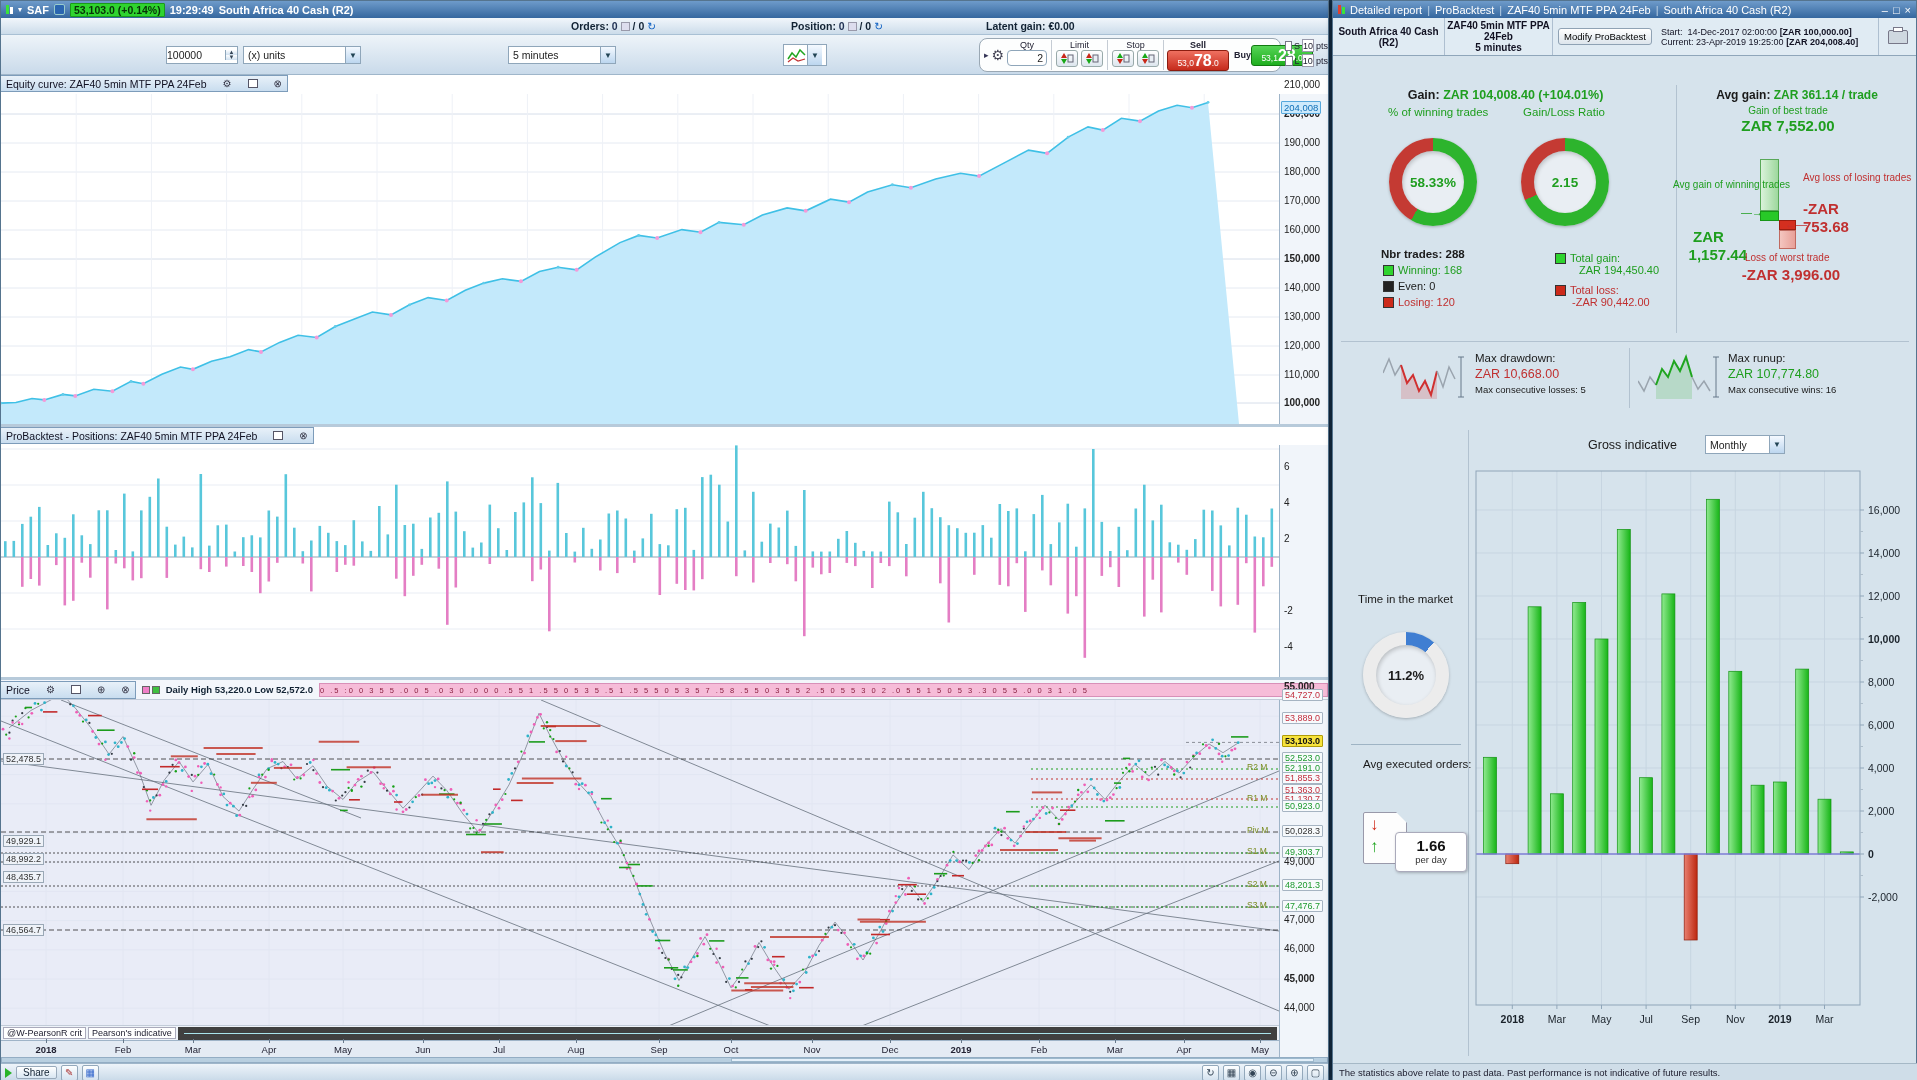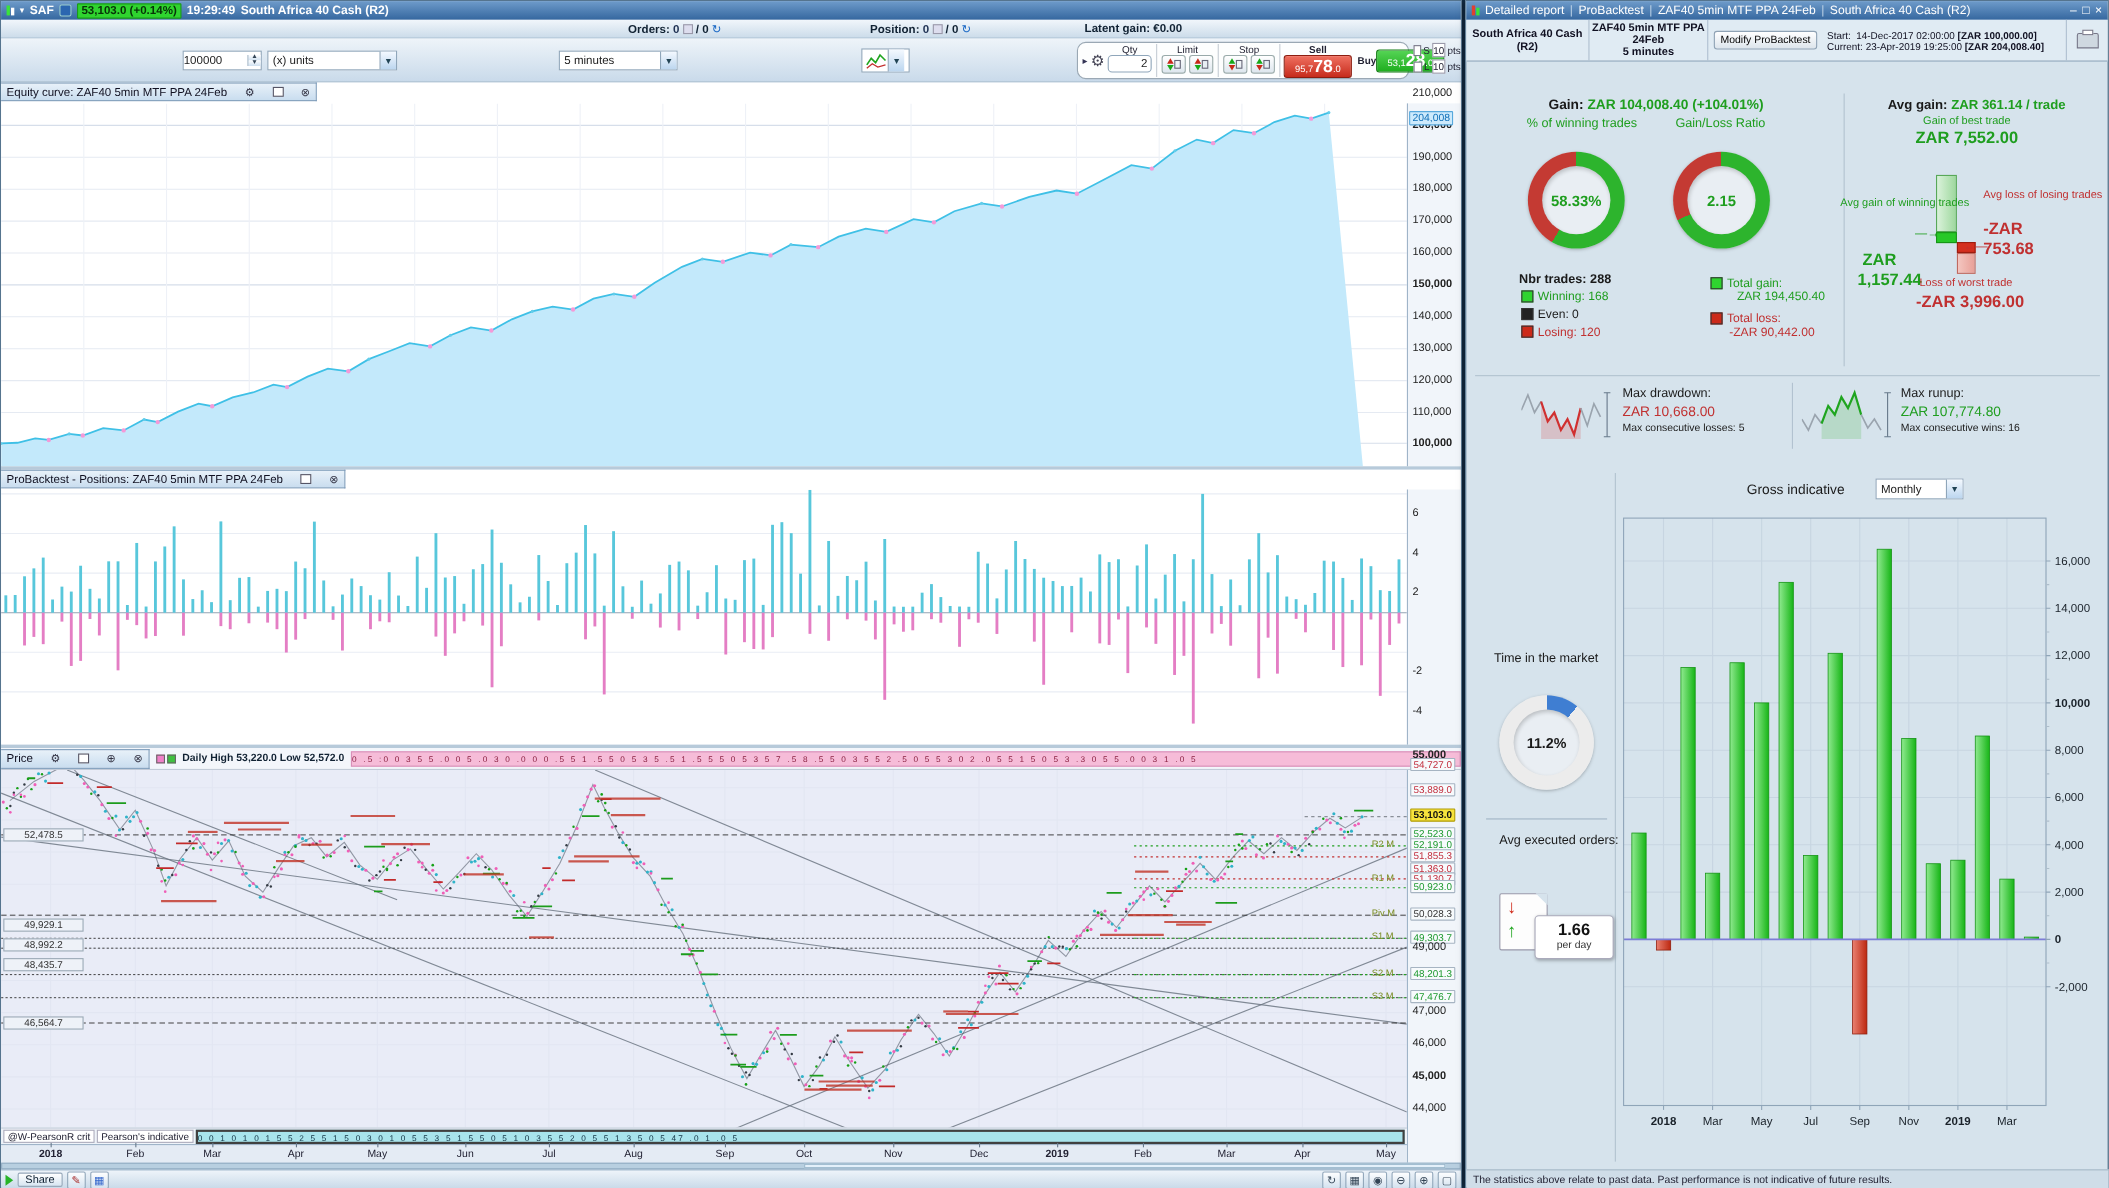--- a/index.html
+++ b/index.html
@@ -16,21 +16,21 @@
 .ddbtn{background:linear-gradient(#f4f9ff,#bcd6ef);border-left:1px solid #8fa6ba;width:15px;align-self:stretch;display:flex;align-items:center;justify-content:center;font-size:8px;color:#245}
 .spin{display:flex;flex-direction:column;width:12px;border-left:1px solid #8fa6ba}
 .spin span{flex:1;font-size:6px;line-height:5px;text-align:center;background:linear-gradient(#fdfeff,#cfe0f0);color:#345}
 .ptab{position:absolute;left:0;top:0;background:linear-gradient(#e8f1f9,#c9ddef);border:1px solid #7d9cba;border-left:none;font-size:10.5px;color:#112;display:flex;align-items:center;gap:16px;padding:0 5px;height:17px}
 .pticon{font-size:10px;color:#334;cursor:pointer}
 .winicon{width:10px;height:9px;border:1px solid #556;background:#fff;display:inline-block}
 .axl{position:absolute;left:4px;font-size:10px;color:#222;white-space:nowrap}
 .pbox{position:absolute;left:2px;font-size:9px;padding:0 2px;border:1px solid #a6b4c2;background:#f7fafc;border-radius:1px;white-space:nowrap}
 .res{color:#c22f3e}.sup{color:#1e9a2f}.piv{color:#333}
 .cur{background:#f7e33c;border-color:#b09c08;color:#111;font-weight:700}
-.lleft{position:absolute;font-size:9px;color:#333;background:#eef2f8;border:1px solid #9aa8b6;padding:0 18px;white-space:nowrap}
+.lleft{position:absolute;font-size:9px;color:#333;background:#eef2f8;border:1px solid #9aa8b6;padding:0 2px;white-space:nowrap}
 .pivtag{position:absolute;font-size:8.5px;color:#7a8c22;white-space:nowrap}
 .tlab{position:absolute;top:3px;width:44px;margin-left:-22px;text-align:center;font-size:9.5px;color:#223}
 .tick{position:absolute;top:-2px;width:1px;height:4px;background:#66788a}
 .sb-ic{width:17px;height:16px;border:1px solid #93a8bb;background:linear-gradient(#fdfeff,#d4e2ef);border-radius:2px;font-size:10px;color:#345;display:flex;align-items:center;justify-content:center}
 .rw-info{background:#e0ebf3;border-bottom:1px solid #8fa6ba;display:flex;font-size:10px;color:#112}
 .cell{border-right:1px solid #aebfd0;display:flex;flex-direction:column;align-items:center;justify-content:center;text-align:center}
 .tab{display:inline-flex;align-items:center;height:19px;padding:0 9px;margin-right:3px;border:1px solid #8fa2b4;border-bottom:none;border-radius:3px 3px 0 0;background:linear-gradient(#fdfdfd,#d4dbe1);font-size:10px;color:#223;cursor:pointer}
 .tab.act{background:linear-gradient(#79add9,#4a86bd);color:#fff;border-color:#3b6e9e}
 .grn{color:#1f9e1f}.red{color:#c03030}.blk{color:#1a1a1a}
 .sw{display:inline-block;width:11px;height:11px;border:1px solid #333;vertical-align:-2px;margin-right:4px}
@@ -153,21 +153,21 @@
                   <polygon points="4,12 7,7 1,7" fill="#c82818"></polygon>
                   <polygon points="4,1 7,6 1,6" fill="#18a818"></polygon>
                   <rect x="8" y="3" width="5" height="7" fill="#e8eef4" stroke="#667"></rect>
                 </svg>
               </div>
         </div>
       </div>
       <div style="display:flex;flex-direction:column;align-items:center;border-left:1px solid #c5ccd4;padding:0 3px">
         <span style="font-size:9px;color:#223;font-weight:700">Sell</span>
         <div style="width:62px;height:21px;background:linear-gradient(#ef7060,#c62b1c);border:1px solid #8c1d10;border-radius:3px;color:#fff;display:flex;align-items:baseline;justify-content:center">
-          <span style="font-size:8.5px">95,7</span>
+          <span style="font-size:8.5px">53,0</span>
               <span style="font-size:16px;font-weight:700;line-height:19px">78</span>
               <span style="font-size:8.5px">.0</span>
         </div>
       </div>
       <div style="display:flex;flex-direction:row;align-items:center;padding:0 2px">
         <span style="font-size:9px;color:#223;font-weight:700">Buy</span>
         <div style="width:62px;height:21px;background:linear-gradient(#55d455,#1fae1f);border:1px solid #117a11;border-radius:3px;color:#fff;display:flex;align-items:baseline;justify-content:center">
           <span style="font-size:8.5px">53,1</span>
               <span style="font-size:16px;font-weight:700;line-height:19px">28</span>
               <span style="font-size:8.5px">.0</span>
@@ -1159,21 +1159,21 @@
           <div class="pivtag" style="left: 0px; top: 62px;">R2 M</div>
           <div class="pivtag" style="left: 0px; top: 93px;">R1 M</div>
           <div class="pivtag" style="left: 0px; top: 125px;">Piv M</div>
           <div class="pivtag" style="left: 0px; top: 146px;">S1 M</div>
           <div class="pivtag" style="left: 0px; top: 179px;">S2 M</div>
           <div class="pivtag" style="left: 0px; top: 200px;">S3 M</div>
         </div>
     <div class="ab" style="left:0;top:345px;width:1278px;height:15px;display:flex;align-items:center;background:#eef3f9;border-top:1px solid #c2cbd8">
       <span style="font-size:9px;color:#223;background:#fff;border:1px solid #aab;padding:0 3px;margin-left:2px;white-space:nowrap">@W-PearsonR crit</span>
       <span style="font-size:9px;color:#223;background:#fff;border:1px solid #aab;padding:0 3px;margin-left:2px;white-space:nowrap">Pearson's indicative</span>
-      <div class="numstrip" style="flex:1;height:13px;background:#a8e4ec;border:2px solid #404040;color:#134;line-height:12px;margin:17px 2px">0 0 1 0 1 0 1 5 5 2 5 5 1 5 0 3 0 1 0 5 5 3 5 1 5 5 0 5 1 0 3 5 5 2 0 5 5 1 3 5 0 5 47 .0 1 .0 5</div>
+      <div class="numstrip" style="flex:1;height:13px;background:#a8e4ec;border:6px solid #404040;color:#134;line-height:12px;margin:17px 2px">0 0 1 0 1 0 1 5 5 2 5 5 1 5 0 3 0 1 0 5 5 3 5 1 5 5 0 5 1 0 3 5 5 2 0 5 5 1 3 5 0 5 47 .0 1 .0 5</div>
     </div>
     <div class="ab" id="pr-time" style="left:0;top:360px;width:1278px;height:17px;background:#e4ebf4;border-top:1px solid #9fb4c8">
           <div class="tlab" style="left: 45px; font-weight: 700;">2018</div>
           <div class="tick" style="left: 45px;"></div>
           <div class="tlab" style="left: 122px; font-weight: 400;">Feb</div>
           <div class="tick" style="left: 122px;"></div>
           <div class="tlab" style="left: 192px; font-weight: 400;">Mar</div>
           <div class="tick" style="left: 192px;"></div>
           <div class="tlab" style="left: 268px; font-weight: 400;">Apr</div>
           <div class="tick" style="left: 268px;"></div>

